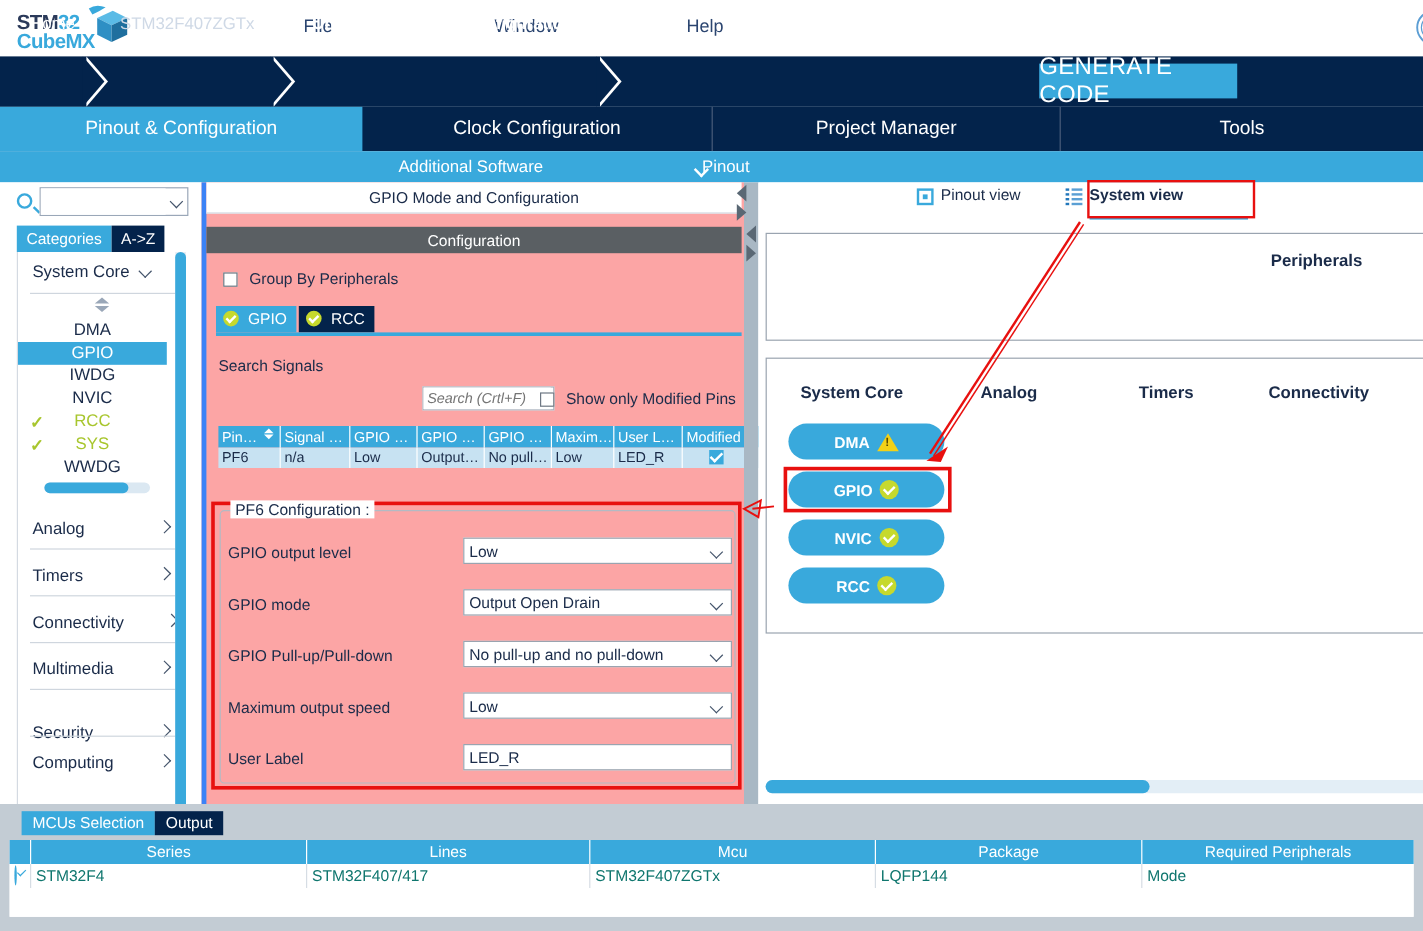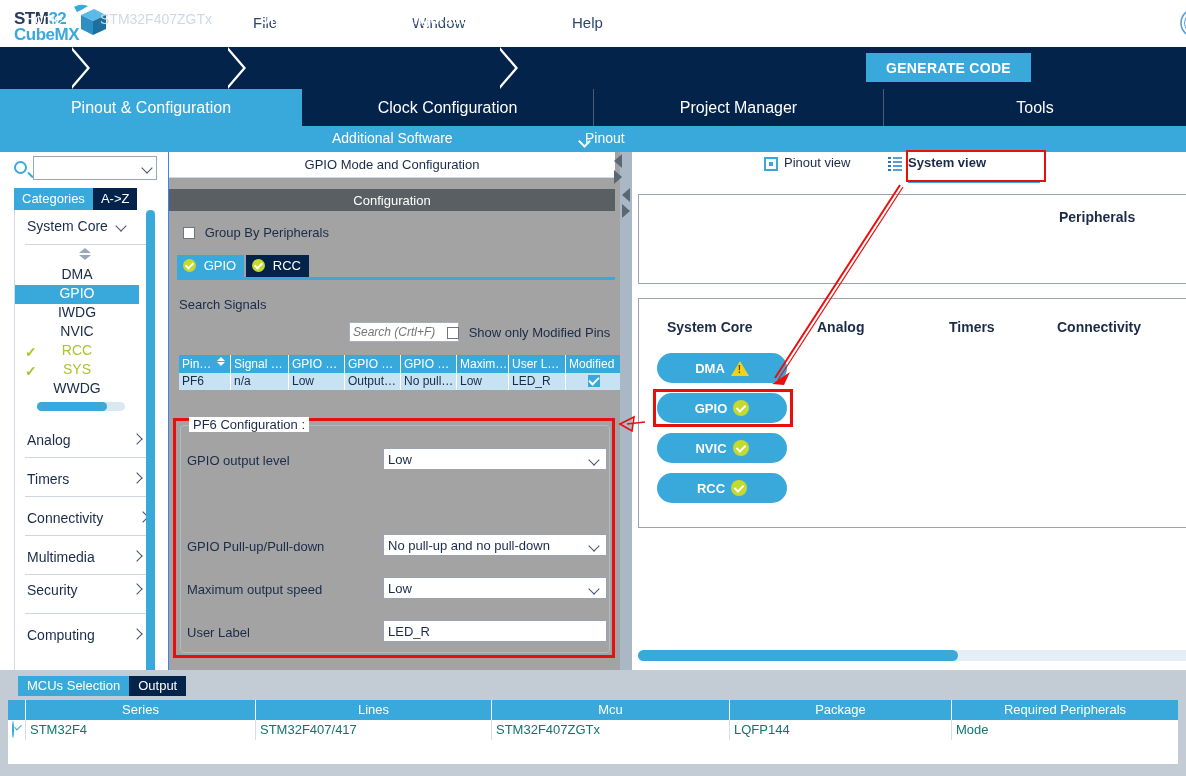--- a/index.html
+++ b/index.html
@@ -54,21 +54,21 @@
   .chev-in {
     position:absolute; top:47px; width:0; height:0;
     border-top:21px solid transparent; border-bottom:21px solid transparent;
     border-left:18px solid #03234b;
   }
   .chev-in.c1 { left:69px; }
   .chev-in.c2 { left:225px; }
   .chev-in.c3 { left:497px; }
   .gen-code {
     position:absolute; left:866px; top:53px; width:165px; height:29px;
-    background:#39a9dc; color:#ffffff; font-size:14px; font-weight:bold;
+    background:#39a9dc; color:#ffffff; font-size:20px; font-weight:normal;
     display:flex; align-items:center; justify-content:center; cursor:pointer;
     letter-spacing:0.3px;
   }
 
   
   .tabbar {
     position:absolute; left:0; top:89px; width:1186px; height:37px;
     background:#03234b;
   }
   .mtab {
@@ -183,21 +183,21 @@
   .mini-bar-track {
     position:absolute; left:22px; width:88px; height:9px; background:#dbe8f2; border-radius:5px;
   }
   .mini-bar-thumb {
     position:absolute; left:22px; width:70px; height:9px; background:#39a9dc; border-radius:5px;
   }
 
   
   .center {
     position:absolute; left:168px; top:152px; width:452px; height:518px;
-    background:#a3a3a3; border-left:1px solid #3b82f6;
+    background:#fca5a5; border-left:4px solid #3b82f6;
   }
   .gpio-header {
     position:absolute; left:0; top:0; width:446px; height:26px;
     background:#ffffff; display:flex; align-items:center; justify-content:center;
     font-size:13px; color:#1a2b49; border-bottom:1px solid #d2d8e0;
   }
   .cfg-header {
     position:absolute; left:0; top:37px; width:446px; height:22px;
     background:#5a5f63; color:#ffffff; font-size:13px;
     display:flex; align-items:center; justify-content:center;
@@ -543,21 +543,21 @@
         <span class="caret-r" style="left:124px;"></span>
       </div>
       <div class="grp-sep" style="top:325px;"></div>
 
       <div class="grp-head" style="top:335px;">
         <span class="lbl">Multimedia</span>
         <span class="caret-r"></span>
       </div>
       <div class="grp-sep" style="top:364px;"></div>
 
-      <div class="grp-head" style="top:368px;">
+      <div class="grp-head" style="top:388px;">
         <span class="lbl">Security</span>
         <span class="caret-r"></span>
       </div>
       <div class="grp-sep" style="top:403px;"></div>
 
       <div class="grp-head" style="top:413px;">
         <span class="lbl">Computing</span>
         <span class="caret-r"></span>
       </div>
     </div>
@@ -632,20 +632,27 @@
         <div class="legend">PF6 Configuration :</div>
 
         <div class="frow" style="top:22px;">
           <div class="flabel">GPIO output level</div>
           <div class="fctl">
             <span class="val">Low</span>
             <span class="fcaret"></span>
           </div>
         </div>
 
+        <div class="frow" style="top:65px;">
+          <div class="flabel">GPIO mode</div>
+          <div class="fctl">
+            <span class="val">Output Open Drain</span>
+            <span class="fcaret"></span>
+          </div>
+        </div>
 
         <div class="frow" style="top:108px;">
           <div class="flabel">GPIO Pull-up/Pull-down</div>
           <div class="fctl">
             <span class="val">No pull-up and no pull-down</span>
             <span class="fcaret"></span>
           </div>
         </div>
 
         <div class="frow" style="top:151px;">

